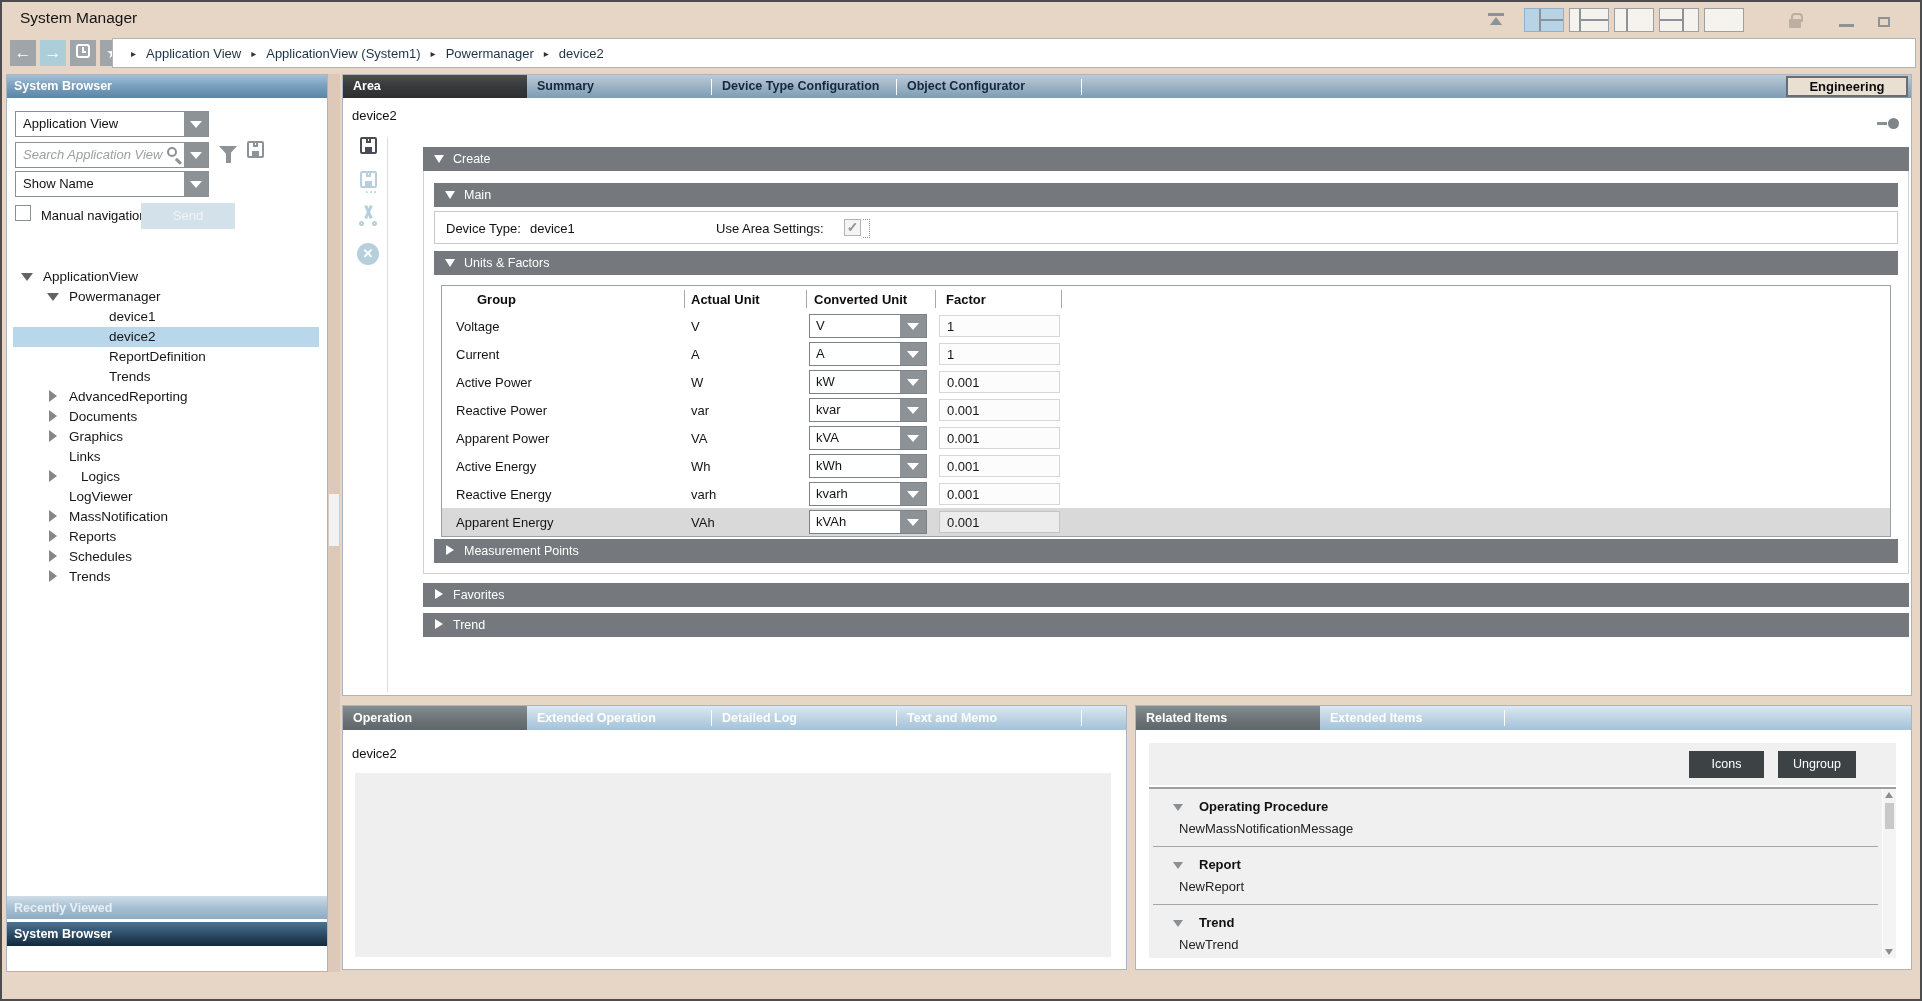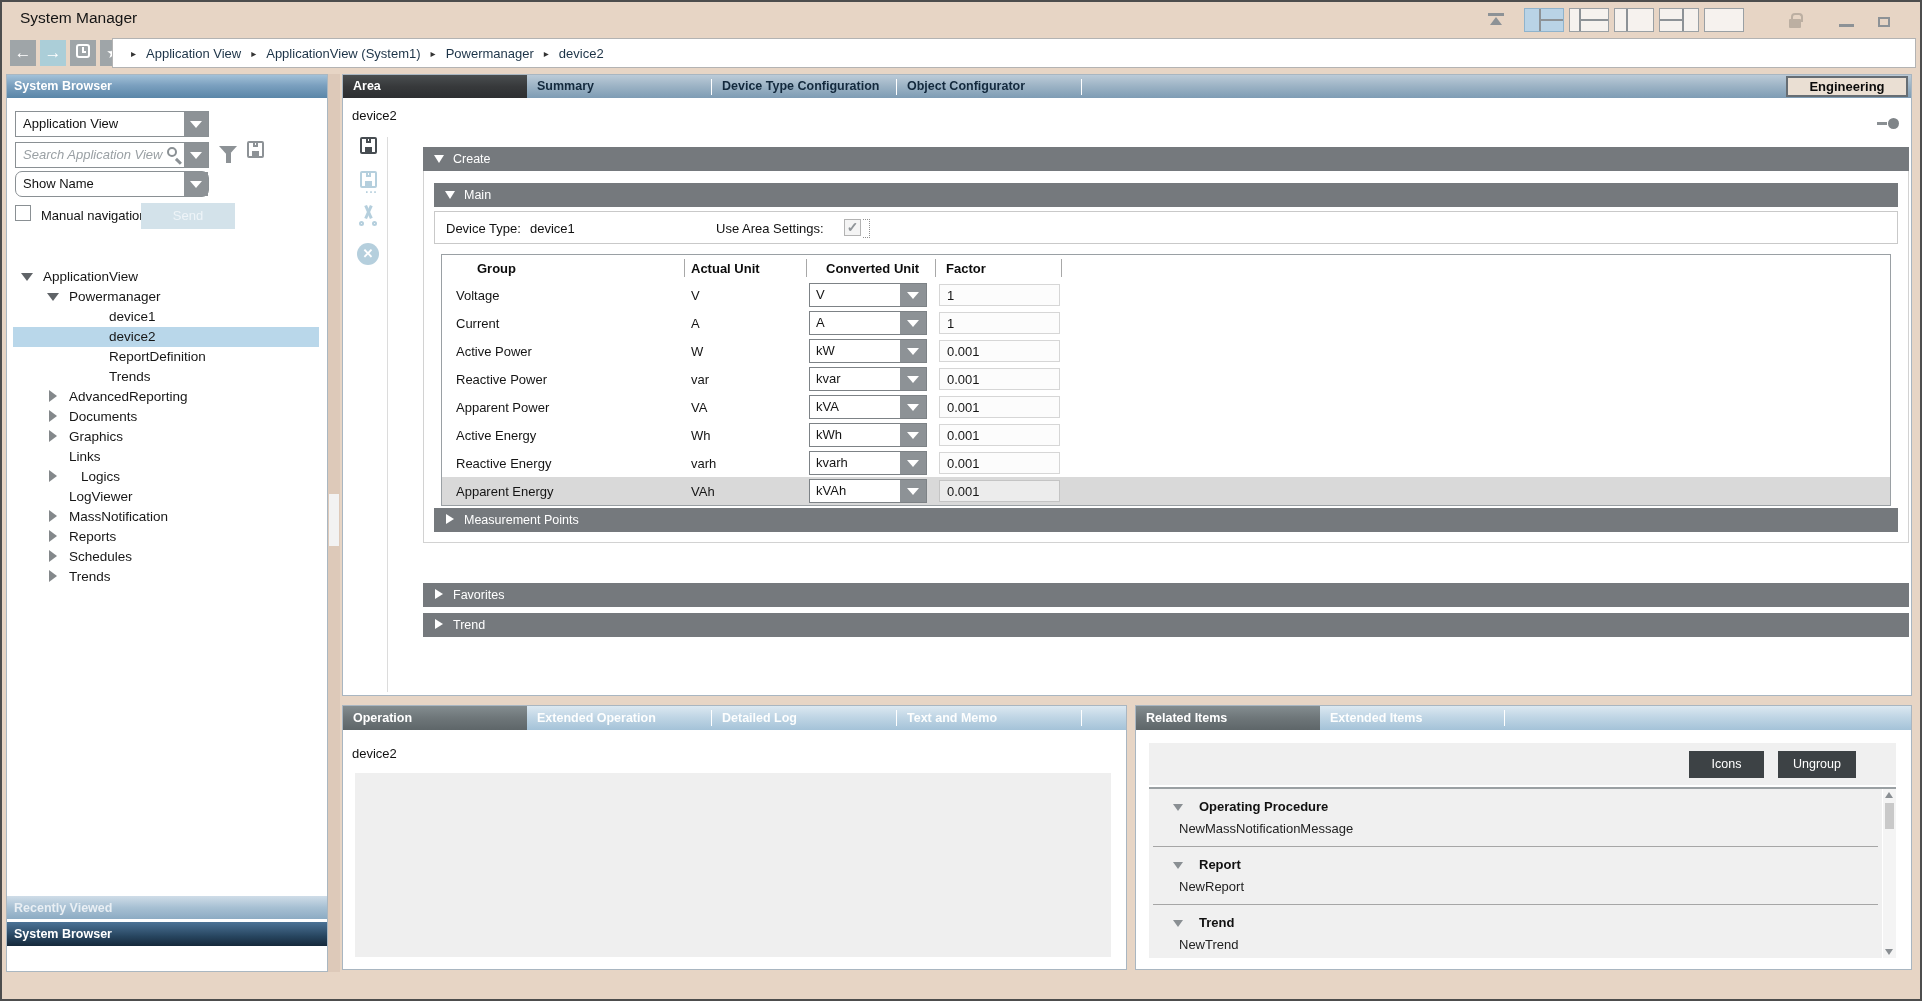--- a/index.html
+++ b/index.html
@@ -219,21 +219,21 @@
     <div class="combo search" style="top:67px;">
       <span class="ph">Search Application View</span>
       <span class="mag-icon"></span>
       <span class="dd-btn"></span>
     </div>
     <div class="funnel-icon"></div>
     <div class="floppy sb-save">
         <span class="shutter"></span>
         <span class="flabel"></span>
       </div>
-    <div class="combo" style="top:96px;border-radius:7px;">
+    <div class="combo" style="top:96px;">
       <span class="val">Show Name</span>
       <span class="dd-btn"></span>
     </div>
     <div class="manual-row">
       <div class="cb"></div>
       <span class="manual-label">Manual navigation</span>
       <div class="send-btn">Send</div>
     </div>
     <div class="tree" id="sb-tree">
         <div class="tree-row">
@@ -350,27 +350,28 @@
     <div class="create-wrap">
       <div class="sect-hdr"><span class="tri-w-down"></span><span>Create</span></div>
       <div class="create-body">
         <div class="sect-hdr"><span class="tri-w-down"></span><span>Main</span></div>
         <div class="main-row">
           <span class="t1">Device Type:</span>
           <span class="t2">device1</span>
           <span class="t3">Use Area Settings:</span>
           <span class="uas-cb">✓</span>
         </div>
+        <div class="sect-hdr units-hdr"><span class="tri-w-down"></span><span>Units &amp; Factors</span></div>
         <div class="uf-table" id="uf-table">
             <div class="uf-head">
               <span class="hc" style="left: 14px; margin-left: 21px;">Group</span>
               <span class="hd" style="left: 242px;"></span>
               <span class="hc" style="left: 249px;">Actual Unit</span>
               <span class="hd" style="left: 364px;"></span>
-              <span class="hc" style="left: 384px;">Converted Unit</span>
+              <span class="hc" style="left: 372px;">Converted Unit</span>
               <span class="hd" style="left: 493px;"></span>
               <span class="hc" style="left: 504px;">Factor</span>
               <span class="hd" style="left: 619px;"></span>
             </div>
             <div class="uf-row">
               <span class="c-group">Voltage</span>
               <span class="c-actual">V</span>
               <div class="dropdown">
                 <span class="dv">V</span>
                 <span class="dd-btn"></span>

